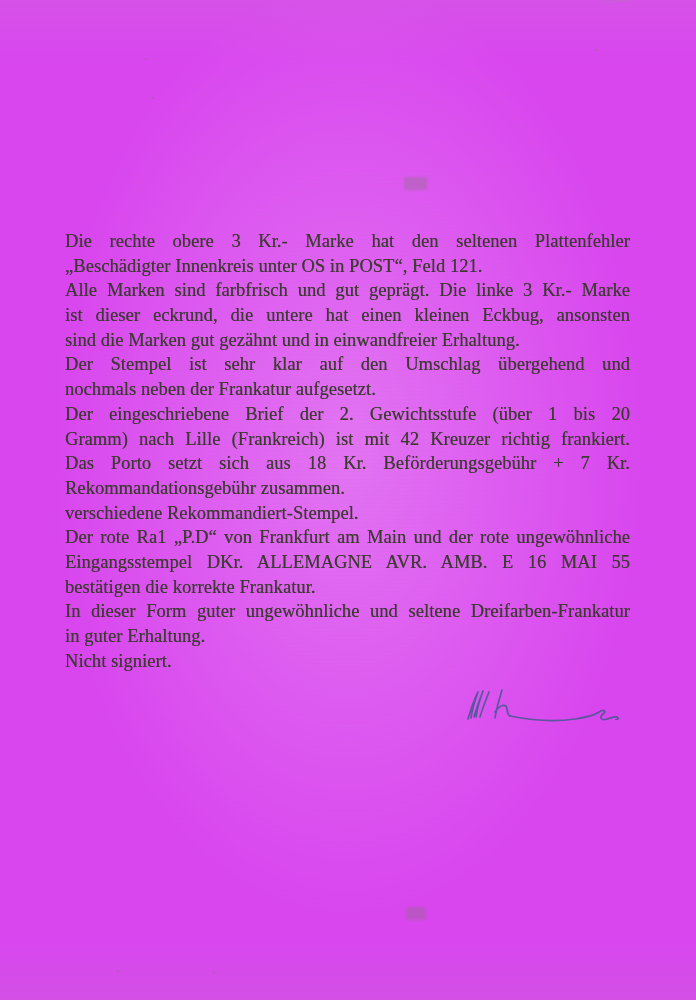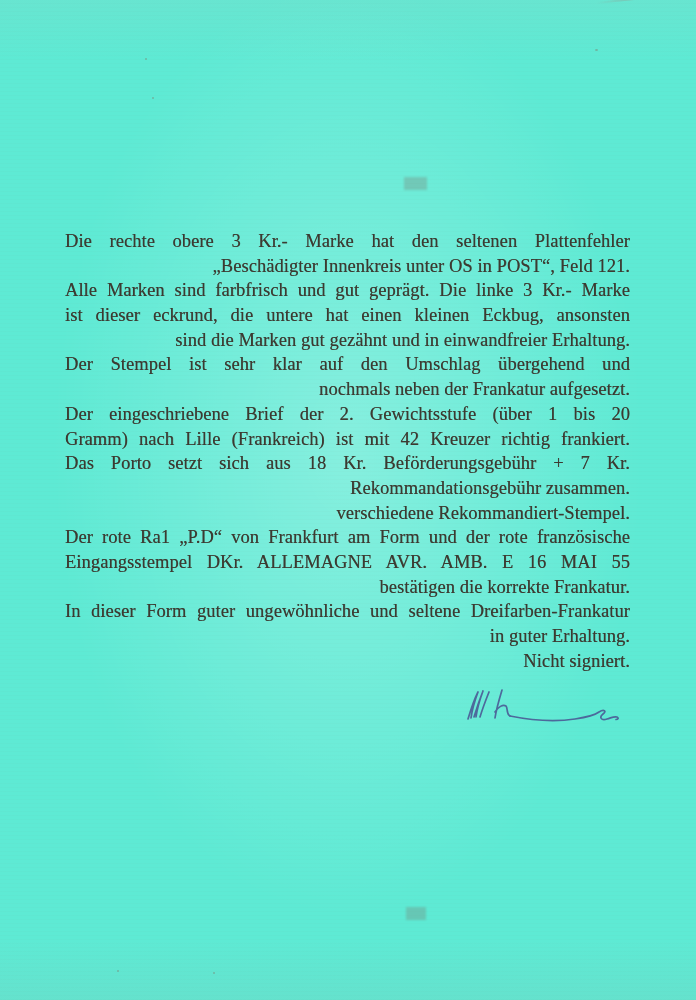--- a/index.html
+++ b/index.html
@@ -5,21 +5,21 @@
   html,body{margin:0;padding:0;}
   body{
     width:696px;height:1000px;
     font-family:"Liberation Serif","DejaVu Serif",serif;
     background:#b8b5ae;
   }
   .sheet{
     position:relative;
     width:696px;height:1000px;
     overflow:hidden;
-    background:#5eead4;
+    background:#d946ef;
   }
   
   .sheet::before{
     content:"";
     position:absolute;inset:0;
     background:
       repeating-linear-gradient(0deg, rgba(120,115,100,0.025) 0 1px, rgba(255,255,255,0.0) 1px 4px),
       radial-gradient(ellipse at 50% 45%, rgba(255,255,255,0.25) 0%, rgba(0,0,0,0.0) 60%),
       linear-gradient(180deg, rgba(190,186,176,0.10) 0%, rgba(0,0,0,0.0) 6%, rgba(0,0,0,0.0) 94%, rgba(160,156,146,0.10) 100%);
     pointer-events:none;
@@ -30,21 +30,21 @@
     color:#3c3a31;
     font-size:18.4px;
     letter-spacing:0.1px;
     text-shadow:0.3px 0 0.45px rgba(62,59,49,0.65);
   }
   .line{
     height:24.7px;
     line-height:24.7px;
     white-space:normal;
     overflow:visible;
-    text-align:right;
+    text-align:left;
   }
   .j{
     text-align:justify;
     text-align-last:justify;
   }
   .signature{
     position:absolute;
     left:450px; top:683px;
     width:175px; height:48px;
   }
@@ -79,21 +79,21 @@
     <div class="line j">Alle Marken sind farbfrisch und gut geprägt. Die linke 3 Kr.- Marke</div>
     <div class="line j">ist dieser eckrund, die untere hat einen kleinen Eckbug, ansonsten</div>
     <div class="line">sind die Marken gut gezähnt und in einwandfreier Erhaltung.</div>
     <div class="line j">Der Stempel ist sehr klar auf den Umschlag übergehend und</div>
     <div class="line">nochmals neben der Frankatur aufgesetzt.</div>
     <div class="line j">Der eingeschriebene Brief der 2. Gewichtsstufe (über 1 bis 20</div>
     <div class="line j">Gramm) nach Lille (Frankreich) ist mit 42 Kreuzer richtig frankiert.</div>
     <div class="line j">Das Porto setzt sich aus 18 Kr. Beförderungsgebühr + 7 Kr.</div>
     <div class="line">Rekommandationsgebühr zusammen.</div>
     <div class="line">verschiedene Rekommandiert-Stempel.</div>
-    <div class="line j">Der rote Ra1 „P.D“ von Frankfurt am Form und der rote französische</div>
+    <div class="line j">Der rote Ra1 „P.D“ von Frankfurt am Main und der rote ungewöhnliche</div>
     <div class="line j">Eingangsstempel DKr. ALLEMAGNE AVR. AMB. E  16 MAI 55</div>
     <div class="line">bestätigen die korrekte Frankatur.</div>
     <div class="line j">In dieser Form guter ungewöhnliche und seltene Dreifarben-Frankatur</div>
     <div class="line">in guter Erhaltung.</div>
     <div class="line">Nicht signiert.</div>
   </div>
 
   <svg class="signature" viewBox="0 0 175 48" xmlns="http://www.w3.org/2000/svg">
     <g fill="none" stroke="#4a5894" stroke-width="1.7" stroke-linecap="round" stroke-linejoin="round" opacity="0.88">
       <path d="M18,36 C21,26 25,15 28,9 C25,17 22,28 21,35 M24,34 C27,24 31,13 33,8 C30,16 27,27 26,34 M30,34 C33,24 37,14 39,9"></path>

